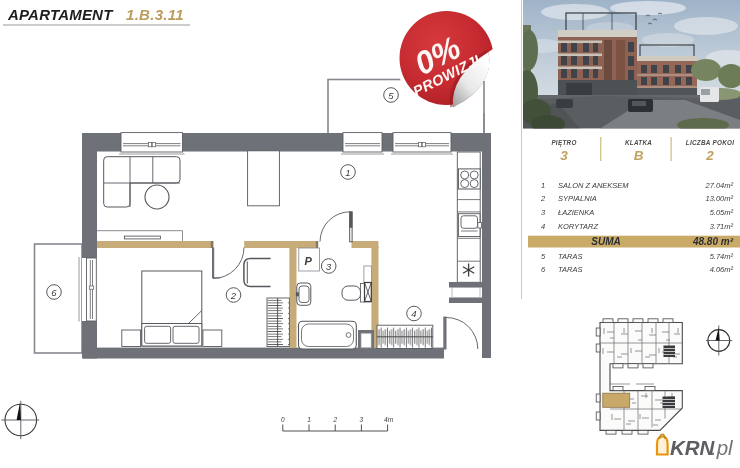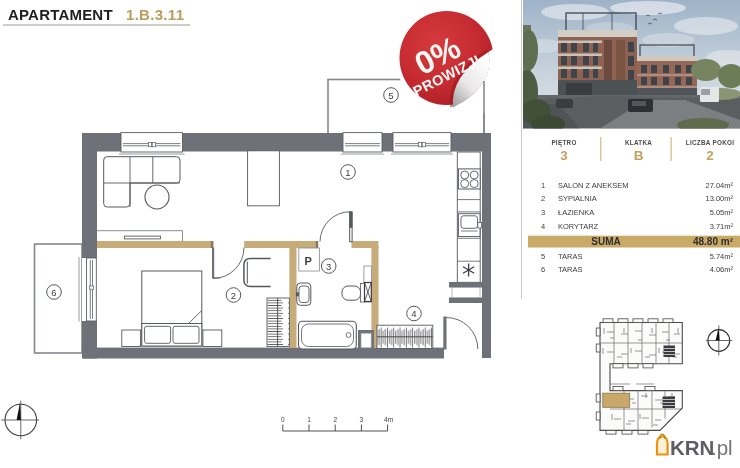--- a/index.html
+++ b/index.html
@@ -1,16 +1,16 @@
 <!DOCTYPE html>
 <html><head>
 <meta charset="utf-8">
 <style>
 html,body{margin:0;padding:0;background:#fff;}
-#page{position:relative;width:740px;height:468px;font-family:"Liberation Sans",sans-serif;overflow:hidden;background:#fff;}
+#page{position:relative;width:740px;height:468px;font-family:"Liberation Sans",sans-serif;overflow:hidden;background:#fff;font-style:italic;}
 #page svg{position:absolute;top:0;left:0;}
 </style>
 </head>
 <body>
 <div id="page">
 <svg width="740" height="468" viewBox="0 0 740 468">
 <defs>
 <radialGradient id="stampRed" cx="40%" cy="35%" r="75%">
 <stop offset="0%" stop-color="#d63a3d"></stop>
 <stop offset="60%" stop-color="#c42a30"></stop>

